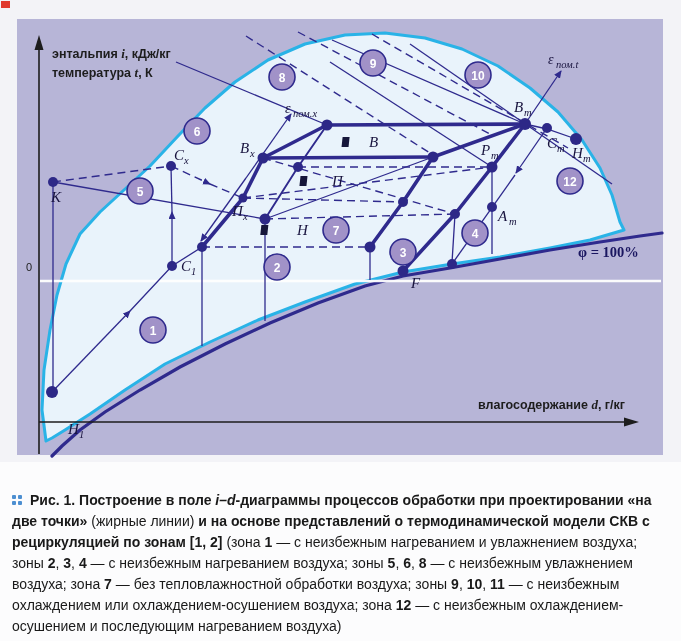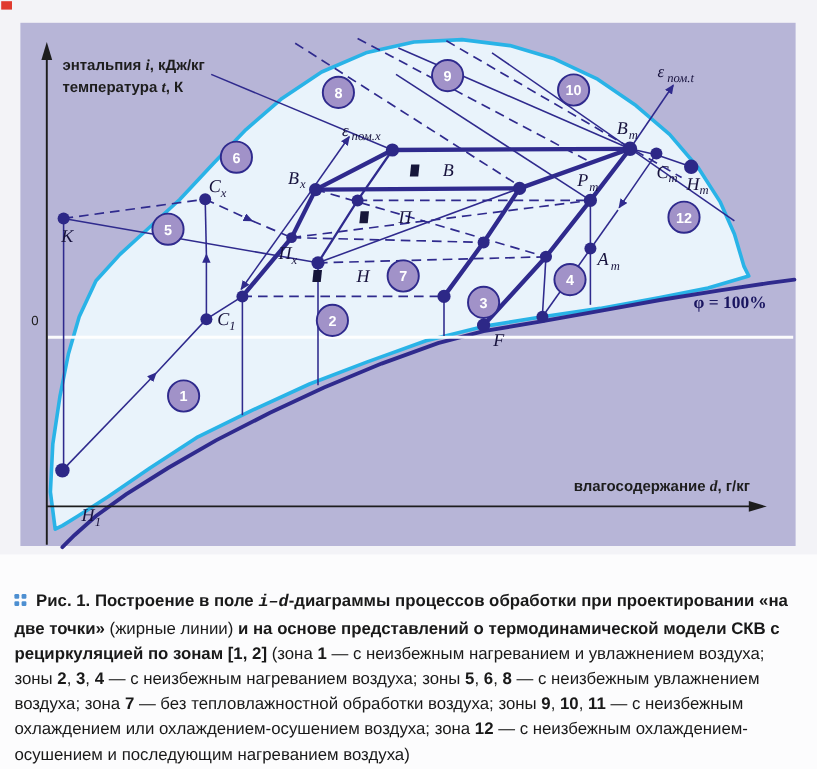--- a/index.html
+++ b/index.html
@@ -21,21 +21,21 @@
   
   .caption-area{
     position:absolute;left:0;right:0;top:462px;bottom:0;background:#fcfcfd;
   }
   .caption{
     position:absolute;left:12px;right:10px;top:28px;
     font-size:14px;line-height:21px;color:#191919;
     font-family:"Liberation Sans",sans-serif;
   }
   .caption .b{font-weight:700;}
-  .caption .i{font-style:italic;font-family:Liberation Mono, monospace;margin-top:35px;}
+  .caption .i{font-style:italic;font-family:Liberation Sans, sans-serif;margin-top:35px;}
   .cap-icon{
     display:inline-block;width:11px;height:11px;position:relative;margin-right:7px;
     vertical-align:-1px;
   }
   .cap-icon::before{
     content:"";position:absolute;left:0;top:0;width:4px;height:4px;border-radius:1px;
     background:#4d8fd1;
     box-shadow:6px 0 0 #4d8fd1,0 6px 0 #4d8fd1,6px 6px 0 #4d8fd1;
   }
   .corner-mark{position:absolute;left:1px;top:1px;width:9px;height:7px;background:#e03a2f;}

